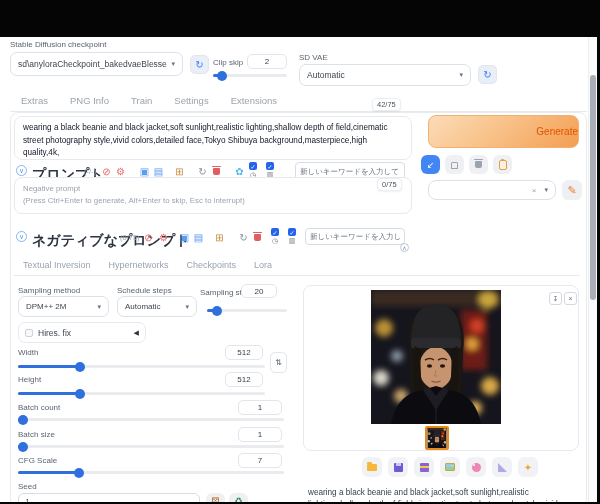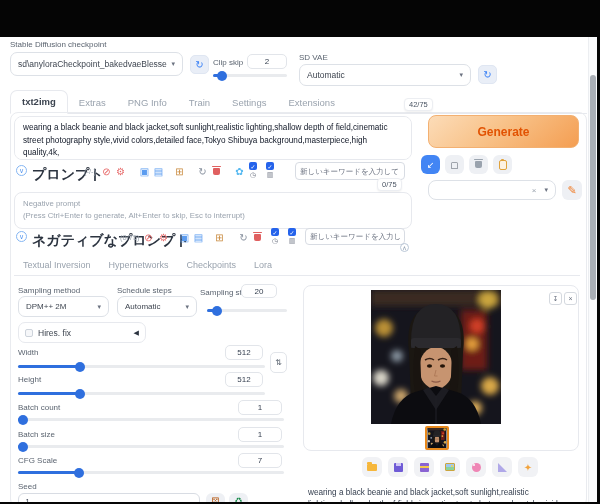--- a/index.html
+++ b/index.html
@@ -67,23 +67,23 @@
   .ic-zip { display:inline-block; width:9px; height:9px; background:#8a63d2; border-radius:1px; position:relative; }
   .ic-zip::before { content:""; position:absolute; top:3.5px; left:0; right:0; height:2px; background:#f4c84a; }
   .ic-img { display:inline-block; width:10px; height:8px; border:1px solid #caa53e;
             background:linear-gradient(180deg,#9cc7f2 0 55%,#8bd39a 55% 100%); border-radius:1px; position:relative; }
   .ic-img::before { content:""; position:absolute; top:0.5px; right:1px; width:2px; height:2px; border-radius:50%; background:#f7d64a; }
   .ic-palette { display:inline-block; width:9px; height:9px; border-radius:50%; background:#ef86b5; position:relative; }
   .ic-palette::before { content:""; position:absolute; top:1.5px; left:1.5px; width:2px; height:2px; border-radius:50%; background:#fff; }
   .ic-ruler { display:inline-block; width:0; height:0; border-left:9px solid #b0a8e8; border-top:9px solid transparent; }
 
   .outbtn { width:20px; height:20px; border-radius:6px; background:#f1f2f5; display:flex; align-items:center; justify-content:center; }
-  .gen-btn { position:absolute; display:flex; align-items:center; justify-content:center;
+  .gen-btn { position:absolute; display:flex; align-items:center; justify-content:flex-end;
              background:linear-gradient(140deg,#fcdcb8 0%,#f8c289 45%,#f49e52 100%);
-             border:1px solid #f3b071; border-radius:8px; color:#e25303; font-weight:700; font-size:12px; }
+             border:1px solid #f3b071; border-radius:8px; color:#e25303; font-weight:400; font-size:10px; }
   .card { position:absolute; border:1px solid #e7e9ee; border-radius:8px; background:#fff; }
   .mini { position:absolute; width:13px; height:13px; border:1px solid #d5d9df; border-radius:3px; background:#fff;
           display:flex; align-items:center; justify-content:center; font-size:7px; color:#6b7280; }
   .scroll-track { position:absolute; left:588px; top:0; width:9px; height:465px; background:#fafbfc; border-left:1px solid #eceef1; }
   .scroll-thumb { position:absolute; left:590px; top:38px; width:6px; height:225px; background:#a9aeb5; border-radius:3px; }
 </style>
 </head>
 <body>
 
 <div id="page">
@@ -107,31 +107,30 @@
   <div class="lbl" style="left:299px; top:16px;">SD VAE</div>
   <div class="sel" style="left:299px; top:27px; width:172px; height:22px;">
     <span>Automatic</span>
     <span class="caret">▾</span>
   </div>
   <div class="ibtn" style="left:478px; top:28px; width:19px; height:19px;">
     <span>↻</span>
   </div>
 
   <div class="tabs" style="left:10px; top:53px; width:577px;">
-    <div class="tab active">txt2img</div>
     <div class="tab">Extras</div>
     <div class="tab">PNG Info</div>
     <div class="tab">Train</div>
     <div class="tab">Settings</div>
     <div class="tab">Extensions</div>
   </div>
 
   <div class="abs" style="left:10px; top:75px; width:577px; height:395px; border:1px solid #e9ebef; border-radius:8px;"></div>
 
-  <div class="counter" style="left:372px; top:61px;margin-left:32px;">42/75</div>
+  <div class="counter" style="left:372px; top:61px;">42/75</div>
   <textarea class="ta" style="left: 14px; top: 79px; width: 398px; height: 44px;">wearing a black beanie and black jacket,soft sunlight,realistic lighting,shallow depth of field,cinematic street photography style,vivid colors,detailed face,Tokyo Shibuya background,masterpiece,high quality,4k,</textarea>
 
   <div class="circ" style="left:16px; top:128px;">
     <span>∨</span>
   </div>
   <div class="blabel" style="left:32px; top:129px;">プロンプト</div>
   <div class="blabel gray" style="left:84px; top:130px; font-size:7.5px;">(-/-)</div>
 
   <span class="tbicon" style="left:100px; top:128px; color:#e76a6a;">⊘</span>
   <span class="tbicon" style="left:114px; top:128px; color:#e76a6a;">⚙</span>
@@ -147,21 +146,21 @@
     <span class="chk">✓</span>
     <span class="stackicon">◷</span>
   </div>
   <div class="stack" style="left:266px; top:125px;">
     <span class="chk">✓</span>
     <span class="stackicon">▥</span>
   </div>
   <input class="kwinput" style="left: 295px; top: 125px; width: 110px; height: 18px;" placeholder="新しいキーワードを入力してください">
 
   <div class="counter" style="left:377px; top:141px;">0/75</div>
-  <textarea class="ta" style="left: 14px; top: 155px; width: 398px; height: 37px; font-size: 7.8px;" placeholder="Negative prompt
+  <textarea class="ta" style="left: 14px; top: 140px; width: 398px; height: 37px; font-size: 7.8px;" placeholder="Negative prompt
 (Press Ctrl+Enter to generate, Alt+Enter to skip, Esc to interrupt)"></textarea>
 
   <div class="circ" style="left:16px; top:194px;">
     <span>∨</span>
   </div>
   <div class="blabel" style="left:32px; top:195px;">ネガティブなプロンプト</div>
   <div class="blabel gray" style="left:120px; top:196px; font-size:7.5px;">(0/75)</div>
 
   <span class="tbicon" style="left:142px; top:194px; color:#e76a6a;">⊘</span>
   <span class="tbicon" style="left:157px; top:194px; color:#e76a6a;">⚙</span>

